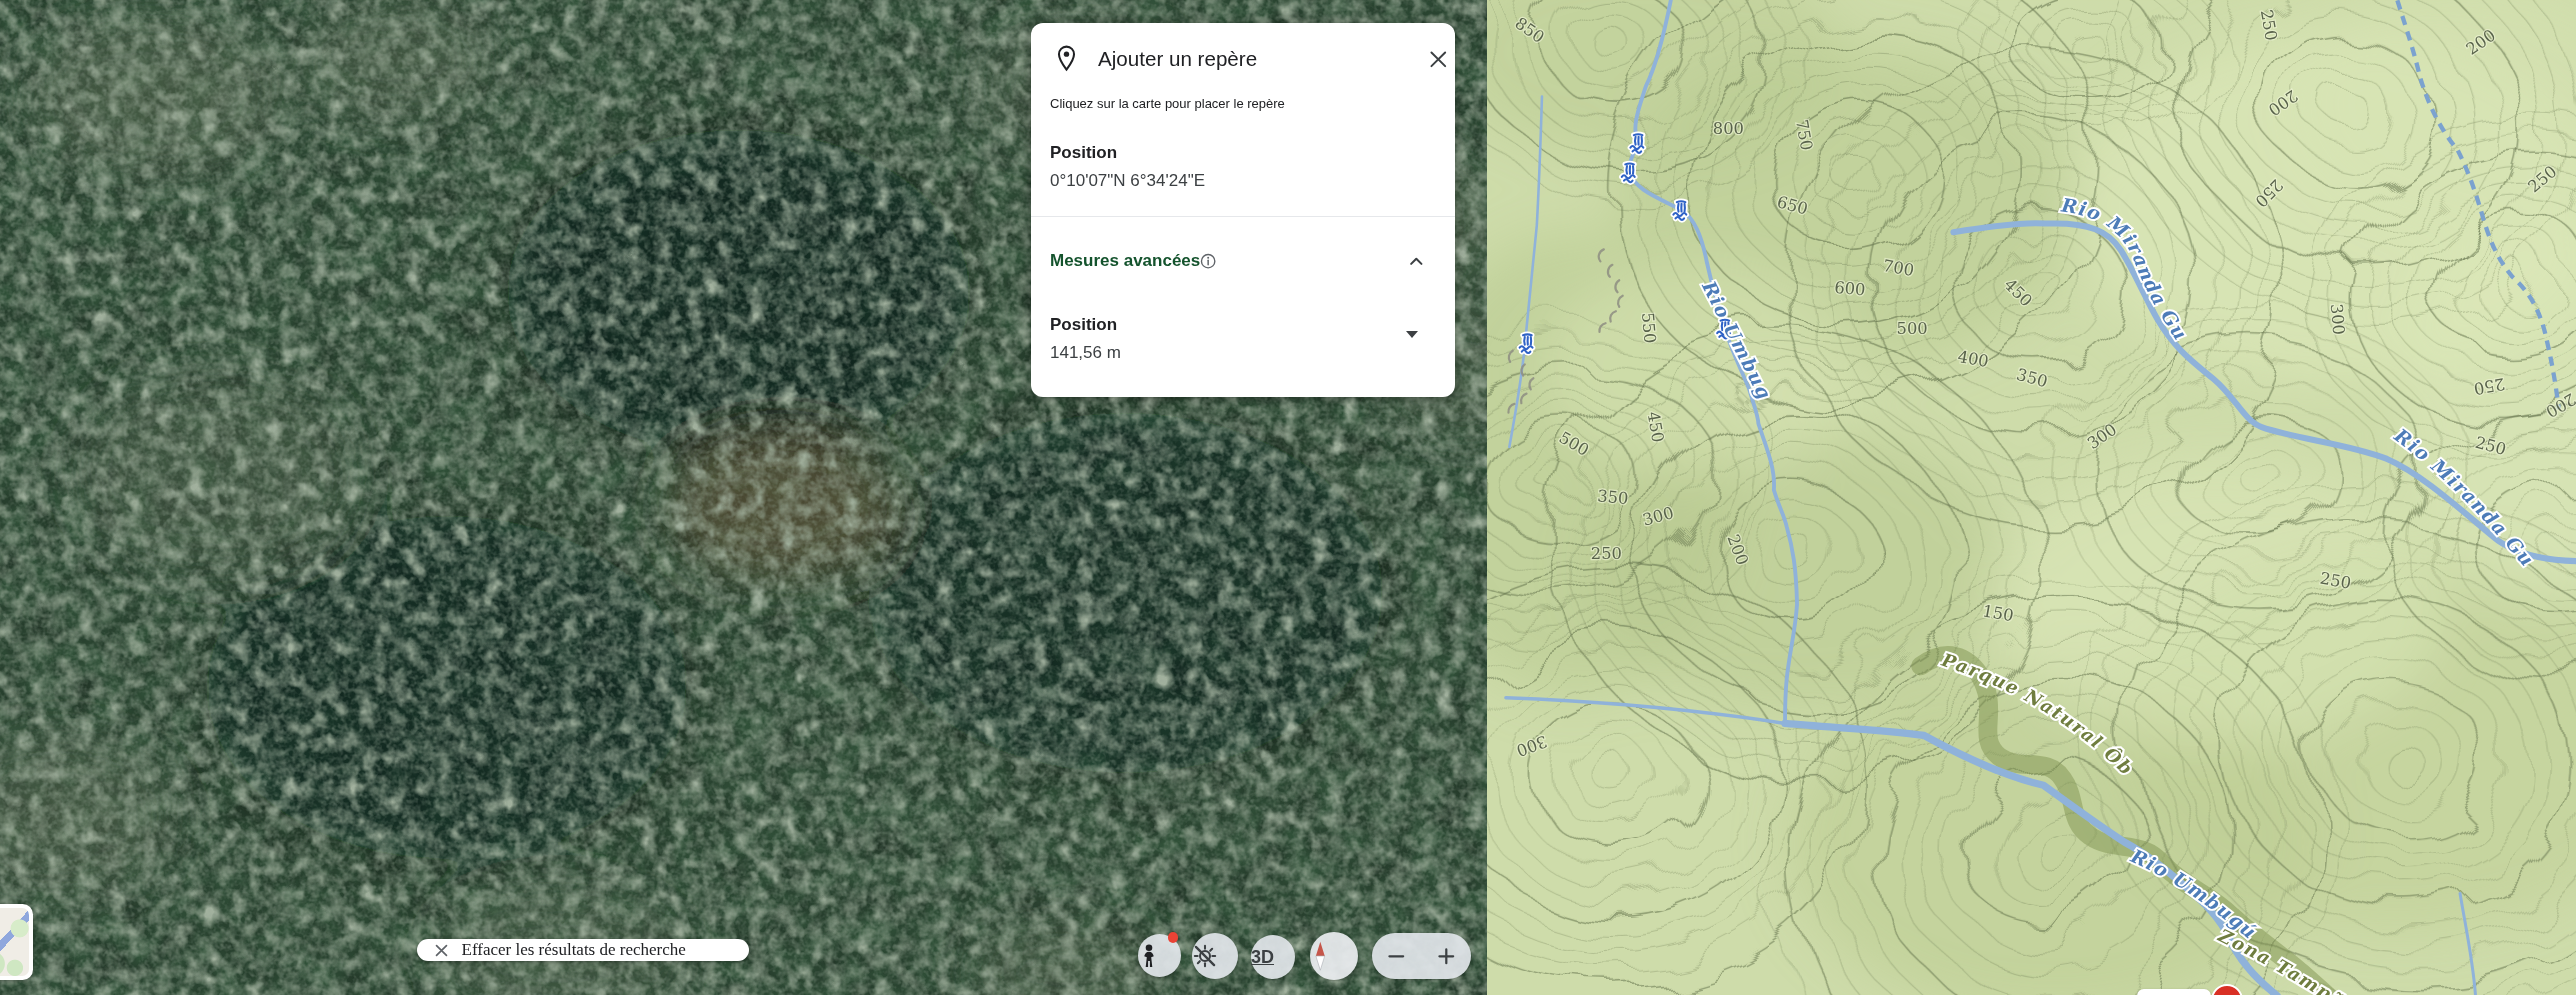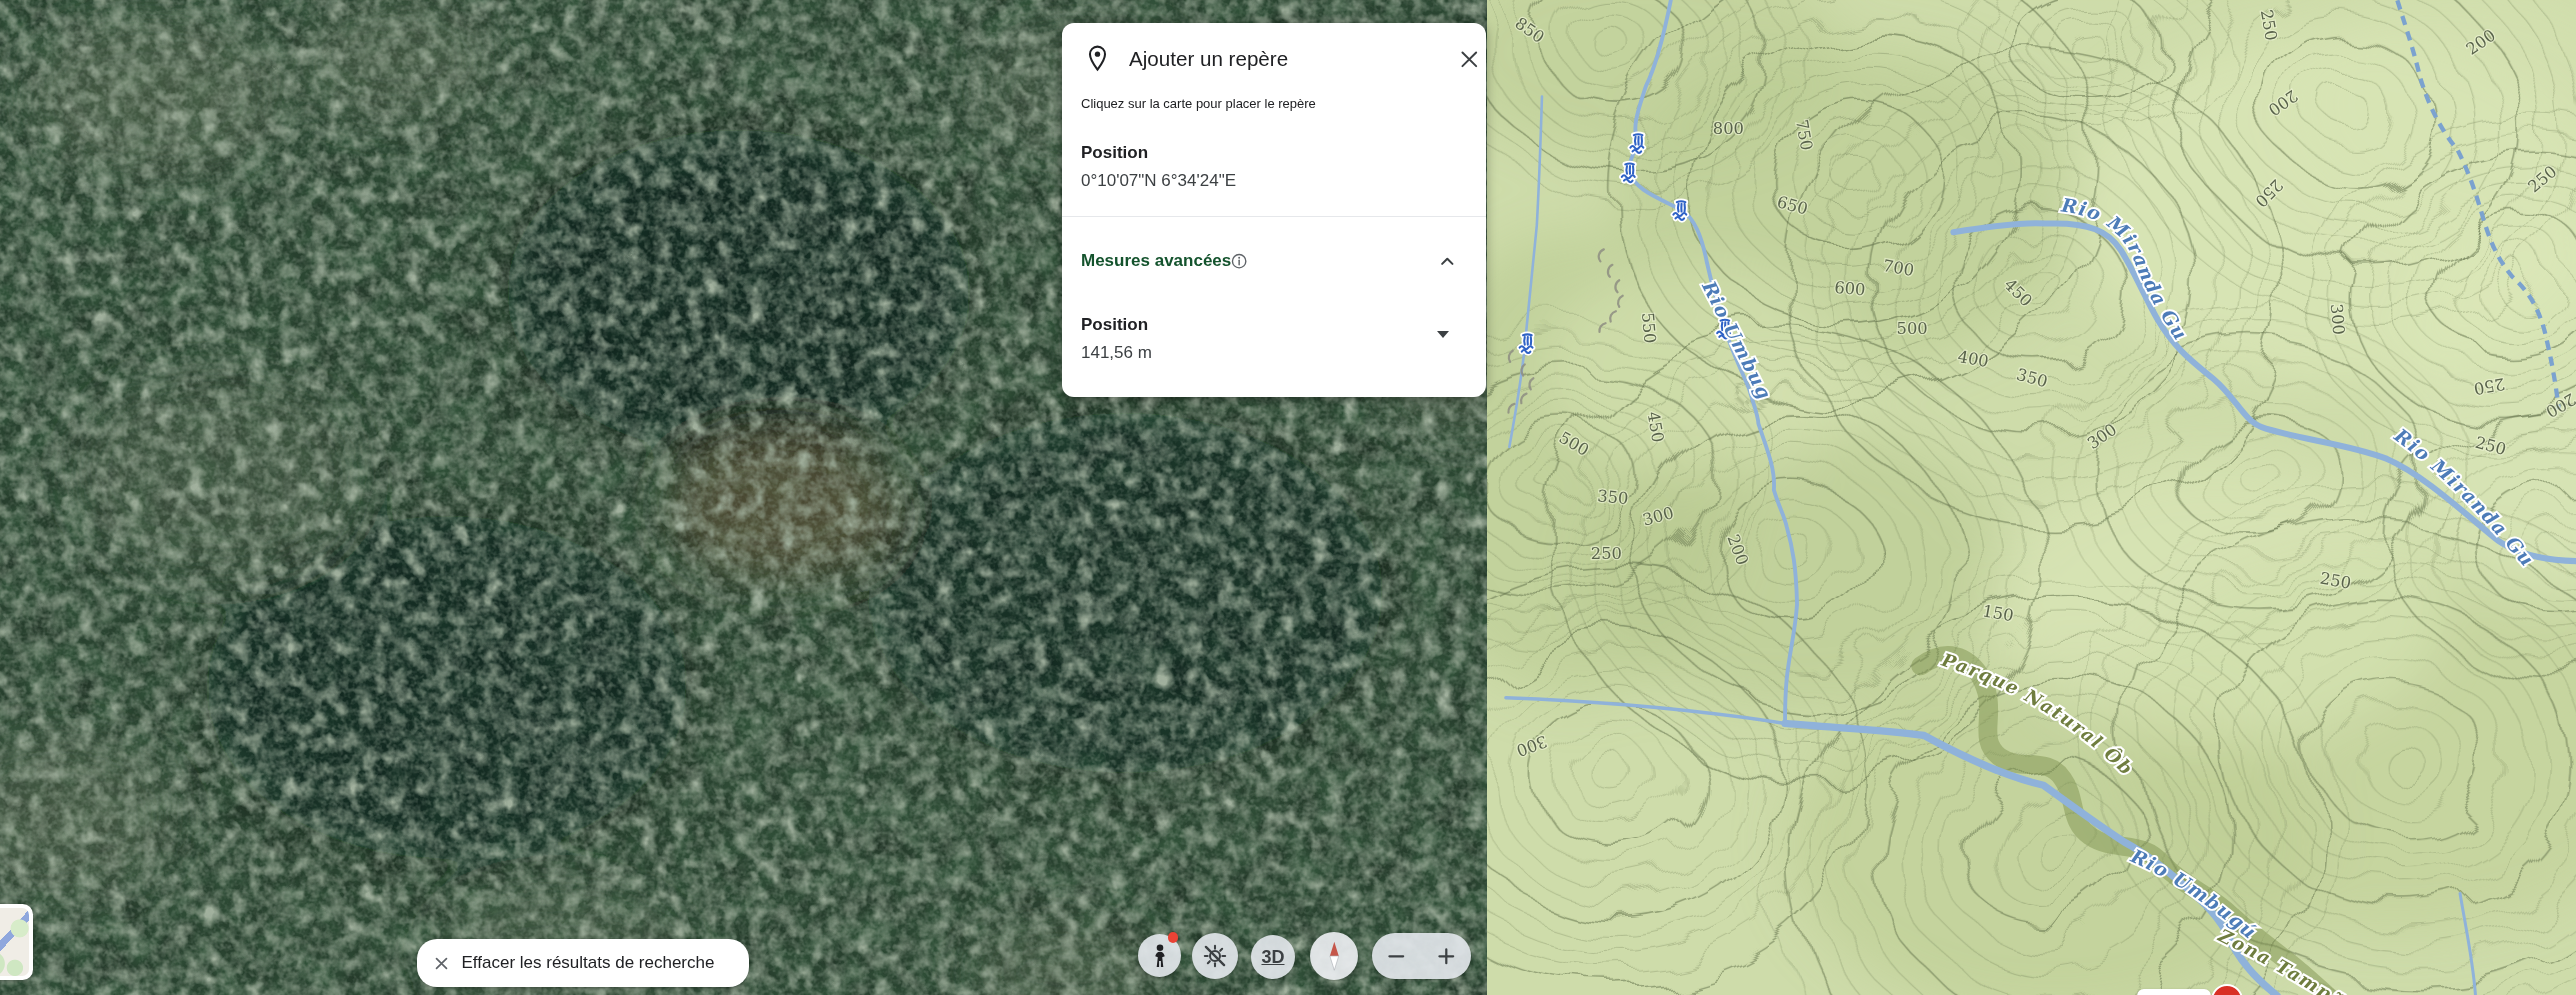--- a/index.html
+++ b/index.html
@@ -16,41 +16,41 @@
   .trail{fill:none;stroke:#7ba2cf;stroke-width:5;stroke-dasharray:11 8;stroke-linecap:butt;}
   .elev{font:19px "DejaVu Serif",serif;fill:#58624b;text-anchor:middle;
         paint-order:stroke;stroke:rgba(238,244,214,.65);stroke-width:3px;}
   .river-label{font:italic 700 22px "DejaVu Serif",serif;fill:#4d7cb8;letter-spacing:1.5px;
         paint-order:stroke;stroke:#ffffff;stroke-width:4.5px;}
   .area-label{font:italic 700 21px "DejaVu Serif",serif;fill:#6f7d3f;letter-spacing:2px;
         paint-order:stroke;stroke:#ffffff;stroke-width:5px;}
   .cliff{fill:none;stroke:#8e8e82;stroke-width:2.6;stroke-linecap:round;opacity:.85;}
   
   #dialog{position:absolute;left:1031px;top:23px;width:424px;height:374px;background:#fff;
-    border-radius:12px;box-shadow:0 1.7px 12px rgba(0,0,0,.35);margin-left:31px;}
+    border-radius:12px;box-shadow:0 1.7px 12px rgba(0,0,0,.35);}
   #dialog .pin{position:absolute;left:26px;top:21.5px;}
   #dialog .dlg-title{position:absolute;left:67px;top:24px;font-size:20.6px;color:#202124;}
   #dialog .dlg-close{position:absolute;left:388px;top:17px;width:38px;height:38px;border:none;
     background:transparent;border-radius:50%;display:flex;align-items:center;justify-content:center;cursor:pointer;padding:0;}
   #dialog .dlg-sub{position:absolute;left:19px;top:73px;font-size:13px;color:#202124;}
   .fld-label{position:absolute;left:19px;font-size:17px;font-weight:600;color:#202124;}
   .fld-value{position:absolute;left:19px;font-size:17px;color:#3c4043;}
   #dialog .divider{position:absolute;left:0;right:0;top:193px;height:1.3px;background:#e6e8eb;}
   #dialog .adv-label{position:absolute;left:19px;top:228px;font-size:17px;font-weight:600;color:#14532d;}
   #dialog .info{position:absolute;left:169px;top:230px;}
   #dialog .chev{position:absolute;left:375px;top:228px;}
   #dialog .caret{position:absolute;left:375px;top:308px;width:0;height:0;
     border-left:6.9px solid transparent;border-right:6.9px solid transparent;border-top:7.7px solid #3c4043;}
   
-  #clear-btn{position:absolute;left:417px;top:939px;width:332px;height:48px;border:none;cursor:pointer;
+  #clear-btn{position:absolute;left:417px;top:939px;width:332px;height:22px;border:none;cursor:pointer;
     background:#fff;border-radius:20px;display:flex;align-items:center;gap:12px;padding:0 15.5px;
-    box-shadow:0 0.9px 3.4px rgba(0,0,0,.3);font-family:Liberation Sans, sans-serif;}
+    box-shadow:0 0.9px 3.4px rgba(0,0,0,.3);font-family:Liberation Serif, serif;}
   #clear-btn .lbl{font-size:17px;color:#202124;white-space:nowrap;}
   .ctl{position:absolute;border:none;cursor:pointer;border-radius:50%;
-    background:rgba(226,230,234,.92);display:flex;align-items:center;justify-content:center;
+    background:rgba(226,230,234,.92);display:flex;align-items:center;justify-content:flex-start;
     box-shadow:0 0.9px 2.6px rgba(0,0,0,.25);padding:0;text-decoration:underline;}
   #btn-pegman{left:1138px;top:934px;width:43px;height:43px;}
   #btn-sun{left:1192px;top:933px;width:46px;height:46px;}
   #btn-3d{left:1251px;top:935px;width:44px;height:44px;font-size:18px;font-weight:700;color:#3c4043;
     font-family:"Liberation Sans",sans-serif;}
   #btn-compass{left:1310px;top:932px;width:48px;height:48px;background:rgba(235,238,241,.92);}
   #zoom-pill{position:absolute;left:1372px;top:933px;width:99px;height:46px;border-radius:23px;
     background:rgba(226,230,234,.92);display:flex;box-shadow:0 0.9px 2.6px rgba(0,0,0,.25);}
   #zoom-pill button{flex:1;border:none;background:transparent;cursor:pointer;display:flex;
     align-items:center;justify-content:center;padding:0;}

